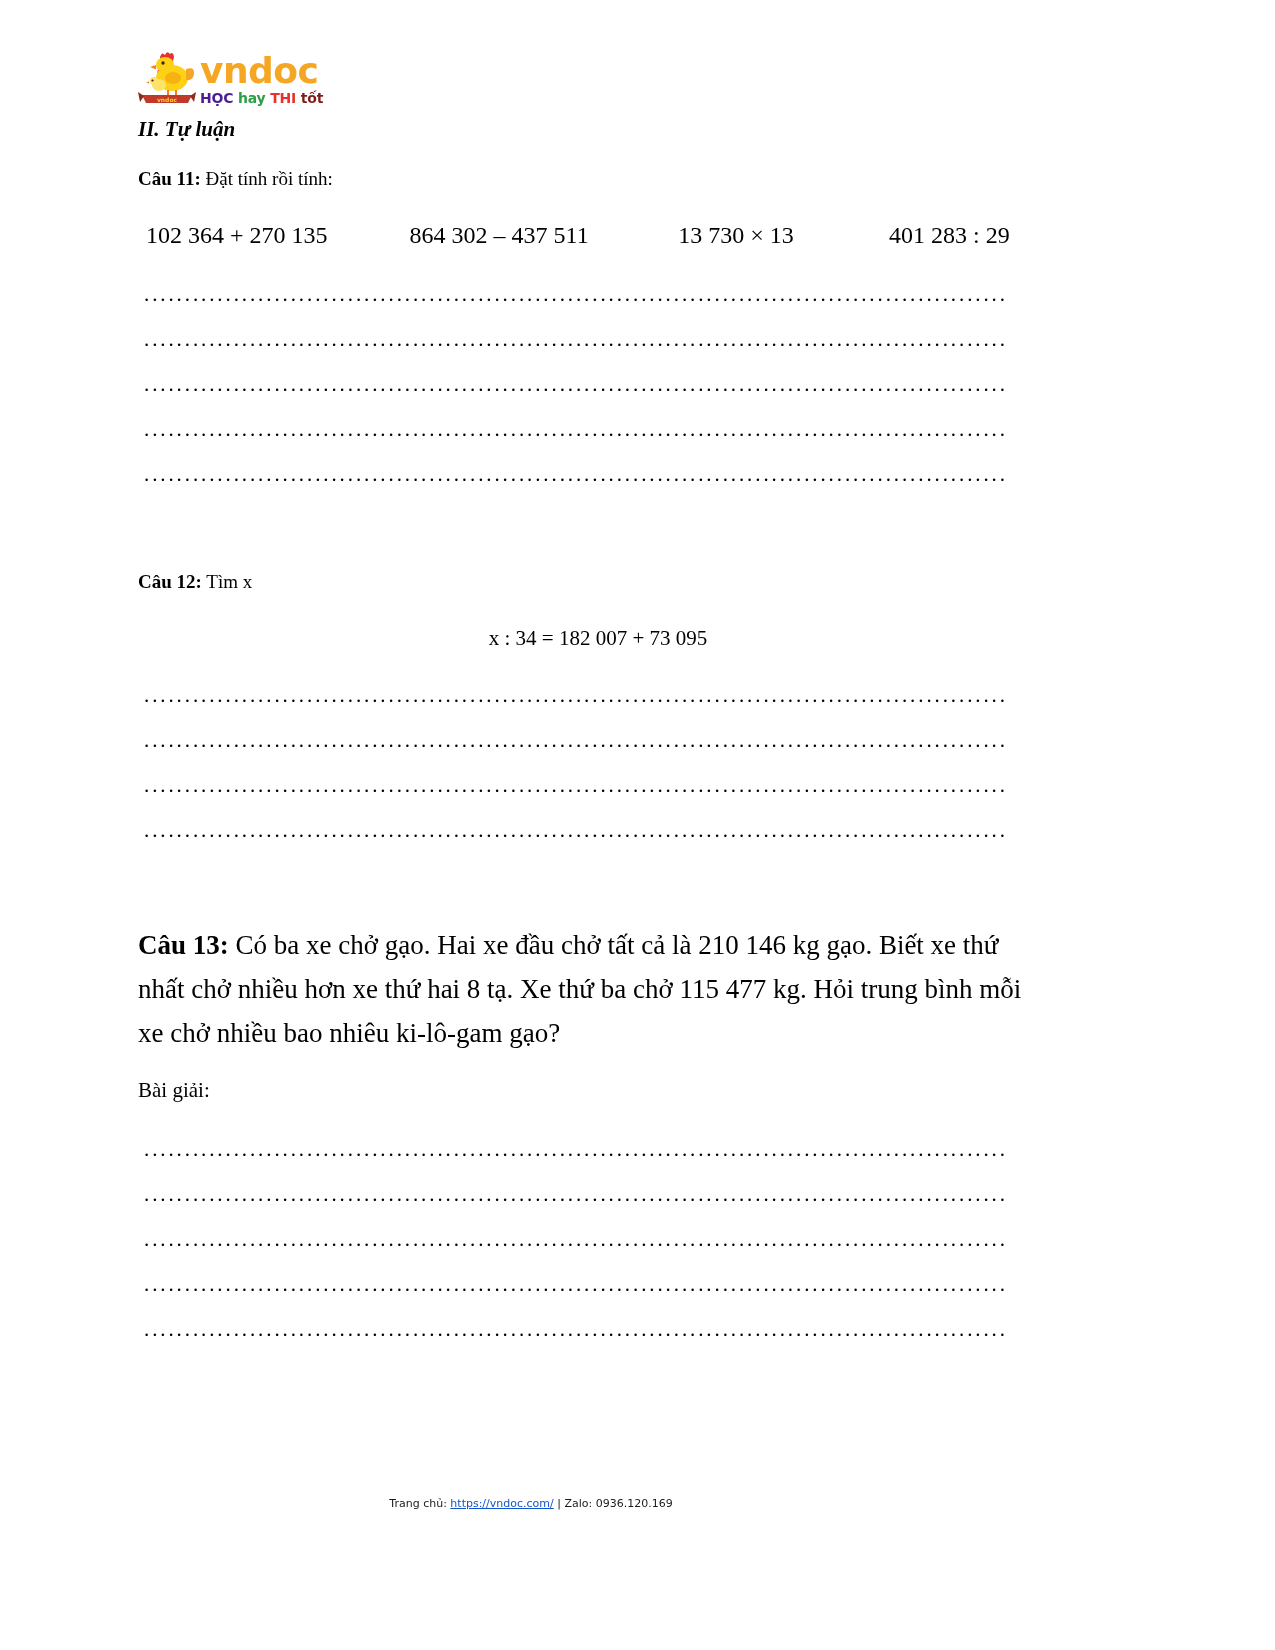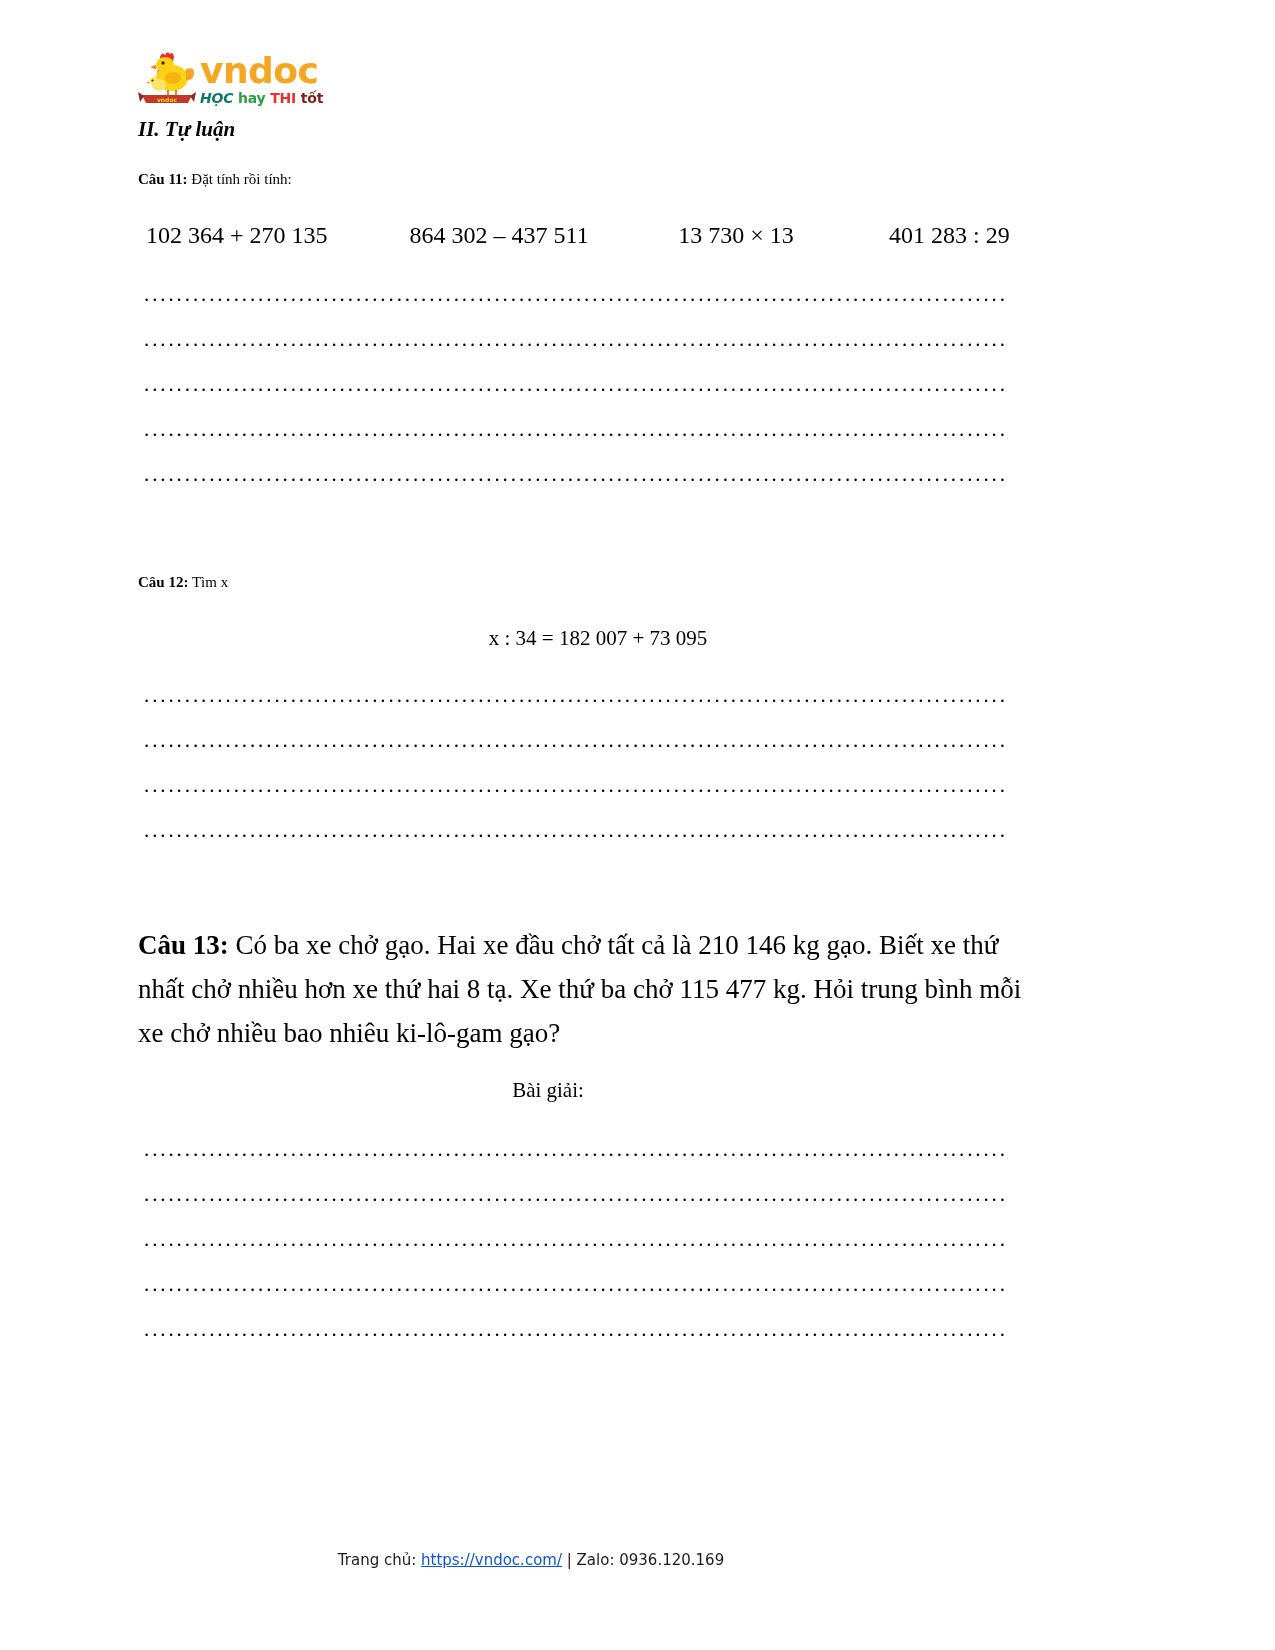--- a/index.html
+++ b/index.html
@@ -55,35 +55,35 @@
     letter-spacing: -0.5px;
   }
   .logo-tagline {
     font-family: "DejaVu Sans", sans-serif;
     font-weight: bold;
     font-size: 14px;
     line-height: 16px;
     letter-spacing: -0.2px;
     margin-top: 2px;
   }
-  .tag-hoc { color: #0f766e; font-style: italic; }
+  .tag-hoc { color: #4c1d95; }
   .tag-hay { color: #2e9e49; margin-top: 6px; }
   .tag-thi { color: #e8312f; }
   .tag-tot { color: #7f1d1d; }
 
   
   .sec-title {
     font-weight: bold;
     font-size: 21px;
     line-height: 26px;
     margin: 0 0 22px 0;
     font-style: italic;
   }
   .q-line {
-    font-size: 15px;
+    font-size: 19px;
     line-height: 30px;
     margin: 0 0 26px 0;
   }
   .q-label {
     font-weight: bold;
   }
   .expr-row {
     display: flex;
     font-size: 24px;
     line-height: 30px;
@@ -101,21 +101,20 @@
     margin: 22px 0 20px 0;
     padding-right: 10px;
   }
   .para {
     font-size: 27px;
     line-height: 44px;
     margin: 0;
     text-align: left;
   }
   .baigiai {
-    text-align: center;
     font-size: 21px;
     line-height: 30px;
     margin: 20px 0 22px 0;
     padding-right: 110px;
   }
 
   
   .dotted-group {
     margin: 0;
   }
@@ -129,24 +128,24 @@
     color: #000;
     margin-left: 6px;
   }
   .spacer-lg { height: 70px; }
 
   
   .footer {
     position: absolute;
     left: 0;
     right: 0;
-    top: 1550px;
+    top: 1494px;
     text-align: center;
     font-family: "DejaVu Sans", sans-serif;
-    font-size: 15px;
+    font-size: 11px;
     line-height: 20px;
     color: #1b1b1b;
   }
   .footer a {
     color: #1155cc;
     text-decoration: underline;
   }
 </style>
 </head>
 <body>

